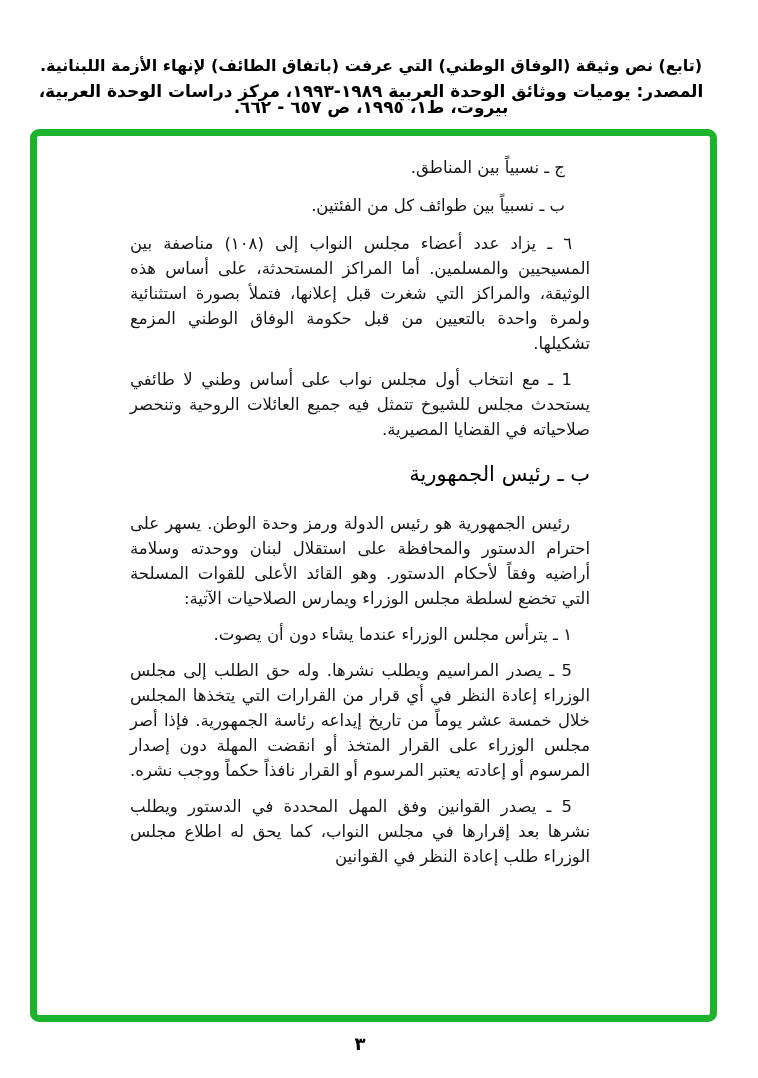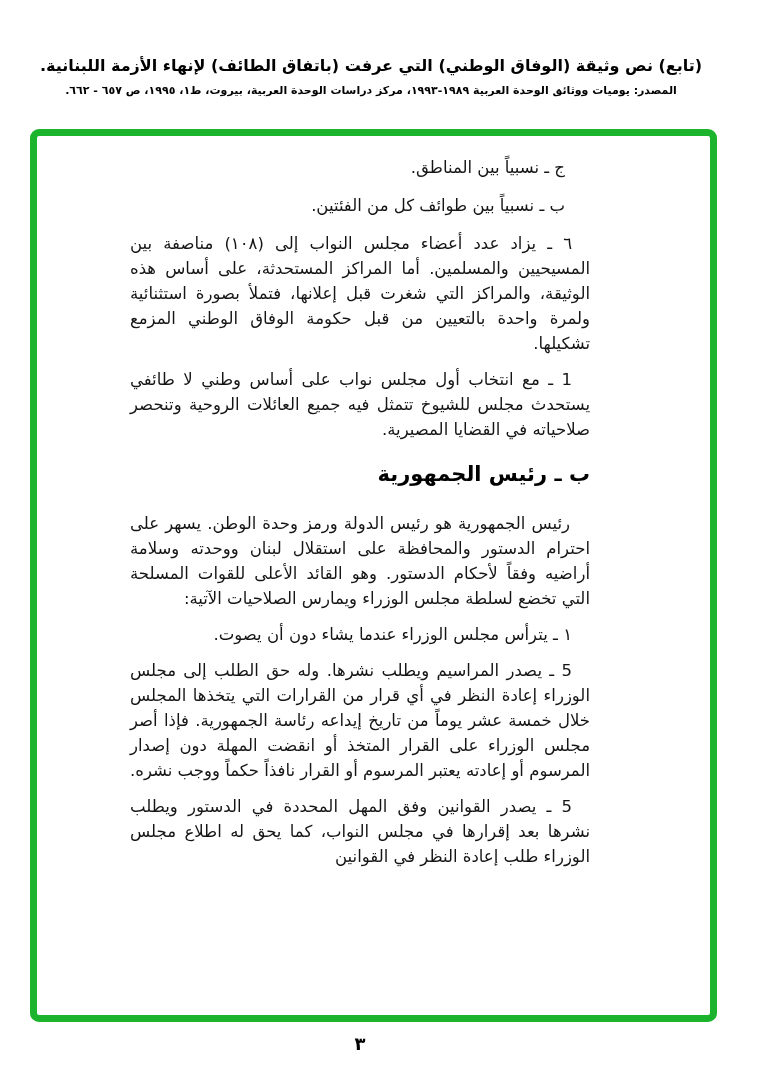--- a/index.html
+++ b/index.html
@@ -22,21 +22,21 @@
     text-align: center;
   }
   .header-title {
     font-size: 16px;
     font-weight: 700;
     line-height: 22px;
     color: #000;
   }
   .header-source {
     margin-top: 6px;
-    font-size: 11px;
+    font-size: 17px;
     font-weight: 700;
     line-height: 16px;
     color: #000;
     letter-spacing: 0.2px;
   }
 
   
   .doc-frame {
     position: absolute;
     left: 30px; top: 129px;
@@ -58,21 +58,21 @@
     font-size: 16.5px;
     line-height: 25px;
     color: var(--ink);
   }
   .doc-text p { margin: 0 0 11px 0; }
   .doc-text p.item { text-indent: 25px; margin-bottom: 13px; }
   .doc-text p.num { text-indent: 18px; margin-top: 8px; }
   .doc-text p.plain { text-indent: 20px; margin-top: 24px; }
   .section-heading {
     font-size: 21px;
-    font-weight: 700;
+    font-weight: 400;
     text-align: right;
     text-align-last: right;
     margin: 20px 0 16px 0;
     color: #000;
   }
 
   
   .page-number {
     position: absolute;
     top: 1033px;

